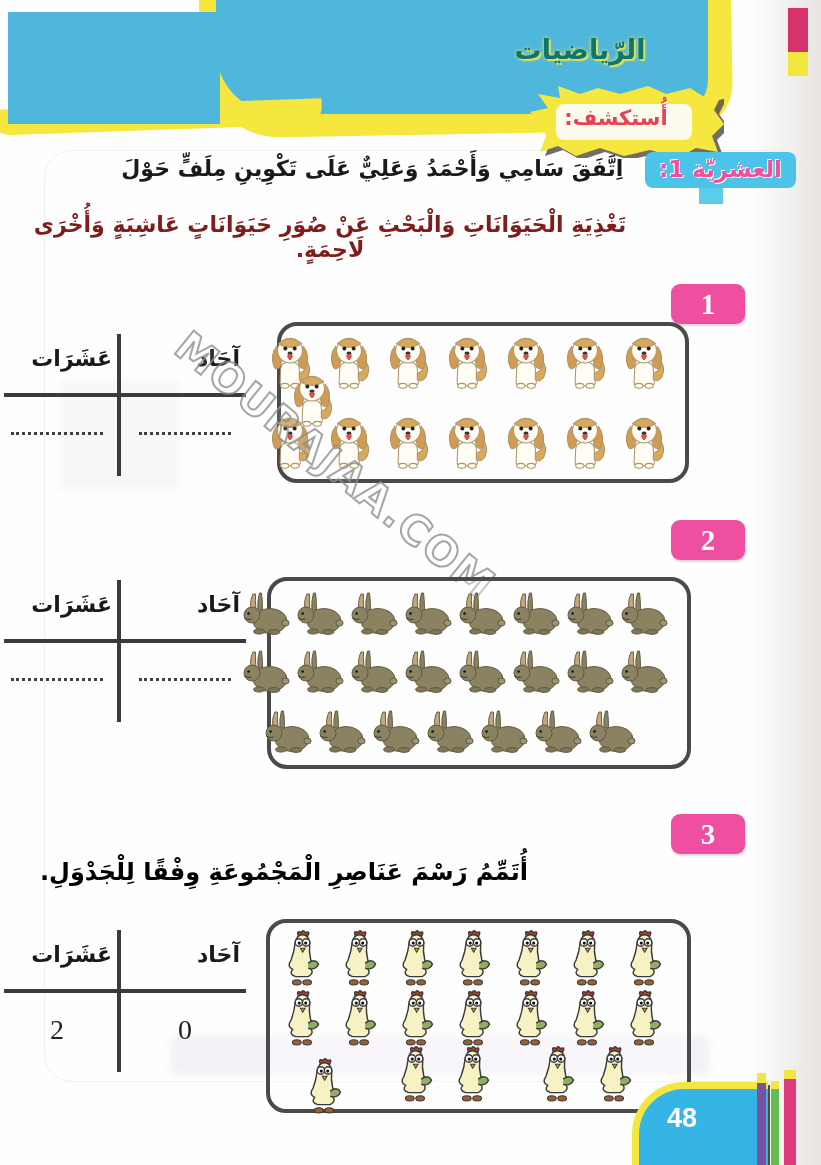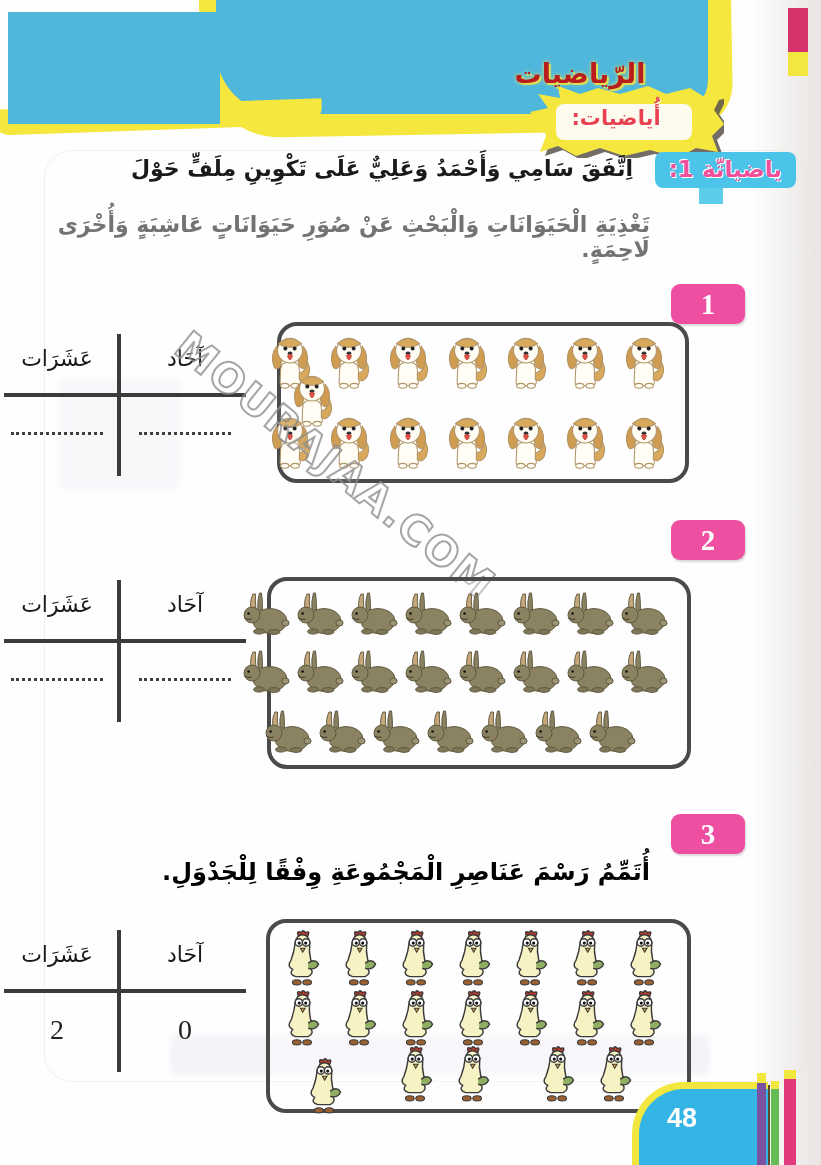--- a/index.html
+++ b/index.html
@@ -13,56 +13,56 @@
   .faint-frame{position:absolute;left:44px;top:150px;width:760px;height:930px;border:1px solid #e7e4e0;
     border-radius:28px;opacity:.55;}
   
   .hdr-yellow-main{position:absolute;left:200px;top:-22px;width:532px;height:156px;background:#f5e73e;
     border-radius:0 0 46px 80px;transform:rotate(-1deg);}
   .hdr-blue-main{position:absolute;left:216px;top:-24px;width:492px;height:138px;background:#4fb6dc;
     border-radius:0 0 34px 64px;}
   .hdr-blue-left{position:absolute;left:8px;top:12px;width:212px;height:112px;background:#4fb6dc;}
   .hdr-yellow-left{position:absolute;left:-8px;top:104px;width:330px;height:26px;background:#f5e73e;
     border-radius:0 0 18px 18px;transform:rotate(-2deg);}
-  .subject-title{position:absolute;left:480px;top:34px;width:200px;text-align:center;color:#b91c1c;
+  .subject-title{position:absolute;left:480px;top:34px;width:200px;text-align:center;color:#0f766e;
     font-size:27px;font-weight:bold;direction:rtl;
-    text-shadow:0 0 4px rgba(250,235,80,.9),2px 2px 0 rgba(240,225,60,.8);margin-top:24px;}
+    text-shadow:0 0 4px rgba(250,235,80,.9),2px 2px 0 rgba(240,225,60,.8);}
   .lesson-title{position:absolute;left:30px;top:56px;width:200px;text-align:center;color:#ffffff;
     font-size:22px;font-weight:bold;direction:rtl;
     text-shadow:1px 1px 0 #e8d82e,-1px 1px 3px rgba(200,180,30,.8);}
   .topbar-pink{position:absolute;left:788px;top:8px;width:20px;height:44px;background:#d6336c;}
   .topbar-yellow{position:absolute;left:788px;top:52px;width:20px;height:24px;background:#f2e73e;}
   .cyan-chip{position:absolute;left:699px;top:160px;width:24px;height:44px;background:#49c6e8;opacity:.9;}
   
   .starburst{position:absolute;left:528px;top:86px;width:196px;height:72px;}
   .starburst svg{position:absolute;left:0;top:0;}
   .explore-text{position:absolute;left:0;top:20px;width:176px;text-align:center;color:#e8414f;
     font-size:21px;font-weight:bold;direction:rtl;text-shadow:1px 1px 0 #fff;}
   
   .intro-line1{position:absolute;left:10px;top:152px;width:800px;direction:rtl;text-align:right;
     font-size:22px;font-weight:bold;color:#1a1a1a;padding-right:14px;box-sizing:border-box;}
   .situation-chip{display:inline-block;background:#4cc3e8;color:#f0509b;border-radius:8px;
     padding:4px 14px 6px 14px;font-size:23px;font-weight:bold;margin-left:14px;
     text-shadow:1px 1px 0 #ffffff,-1px -1px 0 #ffffff;vertical-align:middle;}
-  .intro-line2{position:absolute;left:10px;top:212px;width:640px;direction:rtl;text-align:right;
-    font-size:22px;font-weight:bold;color:#737373;}
+  .intro-line2{position:absolute;left:10px;top:212px;width:640px;direction:rtl;text-align:center;
+    font-size:22px;font-weight:bold;color:#7f1d1d;}
   
   .ex-row{position:absolute;direction:rtl;display:flex;align-items:center;gap:10px;right:76px;}
   .num-badge{flex:0 0 auto;width:74px;height:40px;background:#ee4fa0;border-radius:9px;
     color:#fff;font-family:"Liberation Serif",serif;font-size:29px;font-weight:bold;
     display:flex;align-items:center;justify-content:center;box-shadow:1px 2px 2px rgba(0,0,0,.15);}
   .ex-text{font-size:22px;font-weight:bold;color:#111;white-space:nowrap;}
-  .ex3-line2{position:absolute;left:40px;top:858px;width:610px;direction:rtl;text-align:right;
+  .ex3-line2{position:absolute;left:40px;top:858px;width:610px;direction:rtl;text-align:left;
     font-size:24px;font-weight:bold;color:#000;}
   
   .tchart{position:absolute;width:248px;height:142px;}
   .tchart .vline{position:absolute;left:115px;top:-4px;width:4px;height:142px;background:#3b3b3b;}
   .tchart .hline{position:absolute;left:2px;top:55px;width:242px;height:4px;background:#3b3b3b;}
-  .tchart .hcell{position:absolute;top:8px;width:110px;text-align:center;font-size:22px;
-    font-weight:normal;color:#1a1a1a;direction:rtl;}
+  .tchart .hcell{position:absolute;top:8px;width:110px;font-size:22px;
+    font-weight:bold;color:#1a1a1a;direction:rtl;}
   .tchart .hcell.left{left:0;}
   .tchart .hcell.right{left:128px;}
   .tchart .acell{position:absolute;top:80px;width:110px;text-align:center;}
   .tchart .acell.left{left:0;}
   .tchart .acell.right{left:128px;}
   .dots{display:inline-block;width:92px;height:14px;border-bottom:3px dotted #3f3f3f;}
   .tval{font-family:"Liberation Serif",serif;font-size:28px;color:#222;}
   
   .abox{position:absolute;border:4px solid #4a4a4a;border-radius:20px;background:rgba(255,255,255,.35);
     box-sizing:border-box;}
@@ -166,25 +166,25 @@
   <div class="topbar-pink"></div>
   <div class="topbar-yellow"></div>
   <div class="cyan-chip"></div>
 
   <div class="starburst">
     <svg width="196" height="72" viewBox="0 0 196 72">
       <polygon points="14,38 2,26 20,22 10,8 32,12 30,0 52,8 70,2 92,8 120,0 138,8 162,2 178,12 194,8 186,24 196,38 184,50 190,66 168,62 150,72 122,64 96,70 72,62 48,70 30,60 12,66 18,50" fill="#59534c" transform="translate(5,4)" opacity="0.85"></polygon>
       <polygon points="14,38 2,26 20,22 10,8 32,12 30,0 52,8 70,2 92,8 120,0 138,8 162,2 178,12 194,8 186,24 196,38 184,50 190,66 168,62 150,72 122,64 96,70 72,62 48,70 30,60 12,66 18,50" fill="#f5e73e"></polygon>
       <rect x="28" y="18" width="136" height="36" rx="8" fill="#fdfbee"></rect>
     </svg>
-    <div class="explore-text">أُياضيات:</div>
+    <div class="explore-text">أُستكشف:</div>
   </div>
 
   <div class="intro-line1">
-    <span class="situation-chip">ياضياتّة 1:</span>
+    <span class="situation-chip">العشريّة 1:</span>
     <span>اِتَّفَقَ سَامِي وَأَحْمَدُ وَعَلِيٌّ عَلَى تَكْوِينِ مِلَفٍّ حَوْلَ</span>
   </div>
   <div class="intro-line2">تَغْذِيَةِ الْحَيَوَانَاتِ وَالْبَحْثِ عَنْ صُوَرِ حَيَوَانَاتٍ عَاشِبَةٍ وَأُخْرَى لَاحِمَةٍ.</div>
 
   <div class="ex-row" style="top:284px">
     <div class="num-badge">1</div>
   </div>
 
   <div class="tchart" style="left:2px;top:338px">
     <div class="hcell left">عَشَرَات</div>

